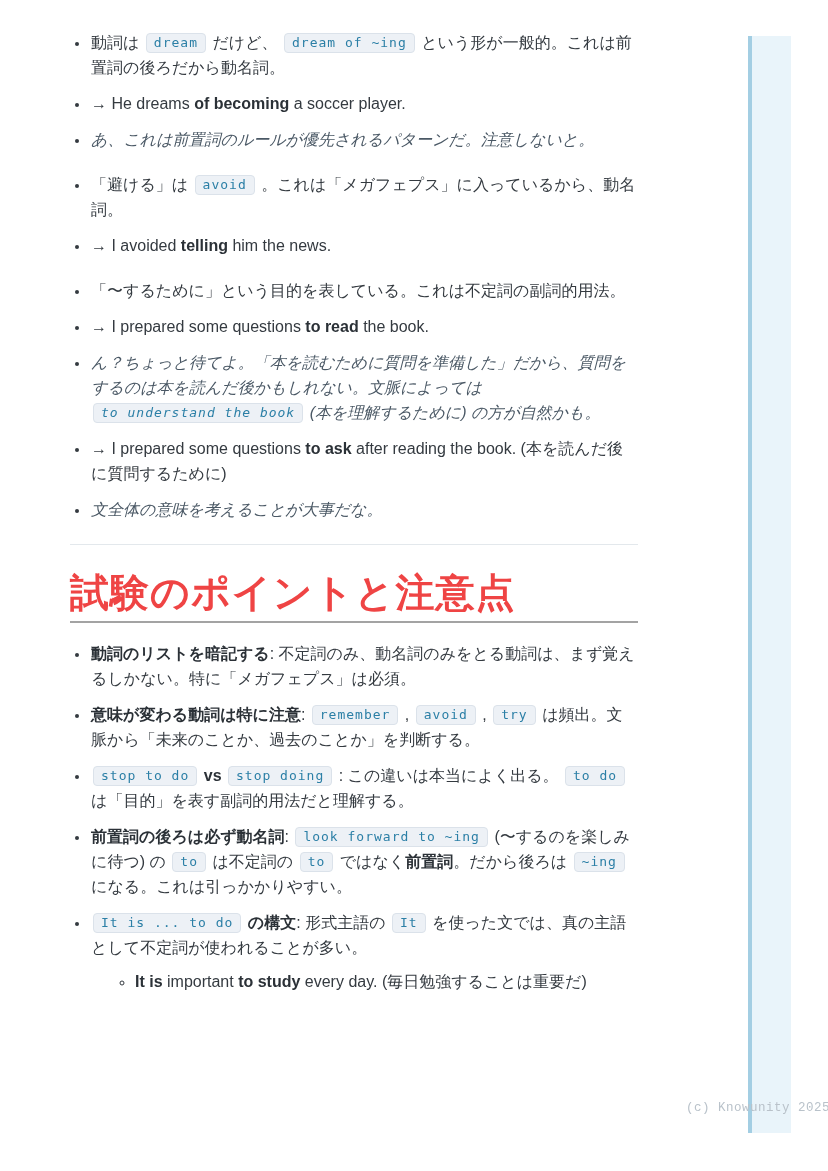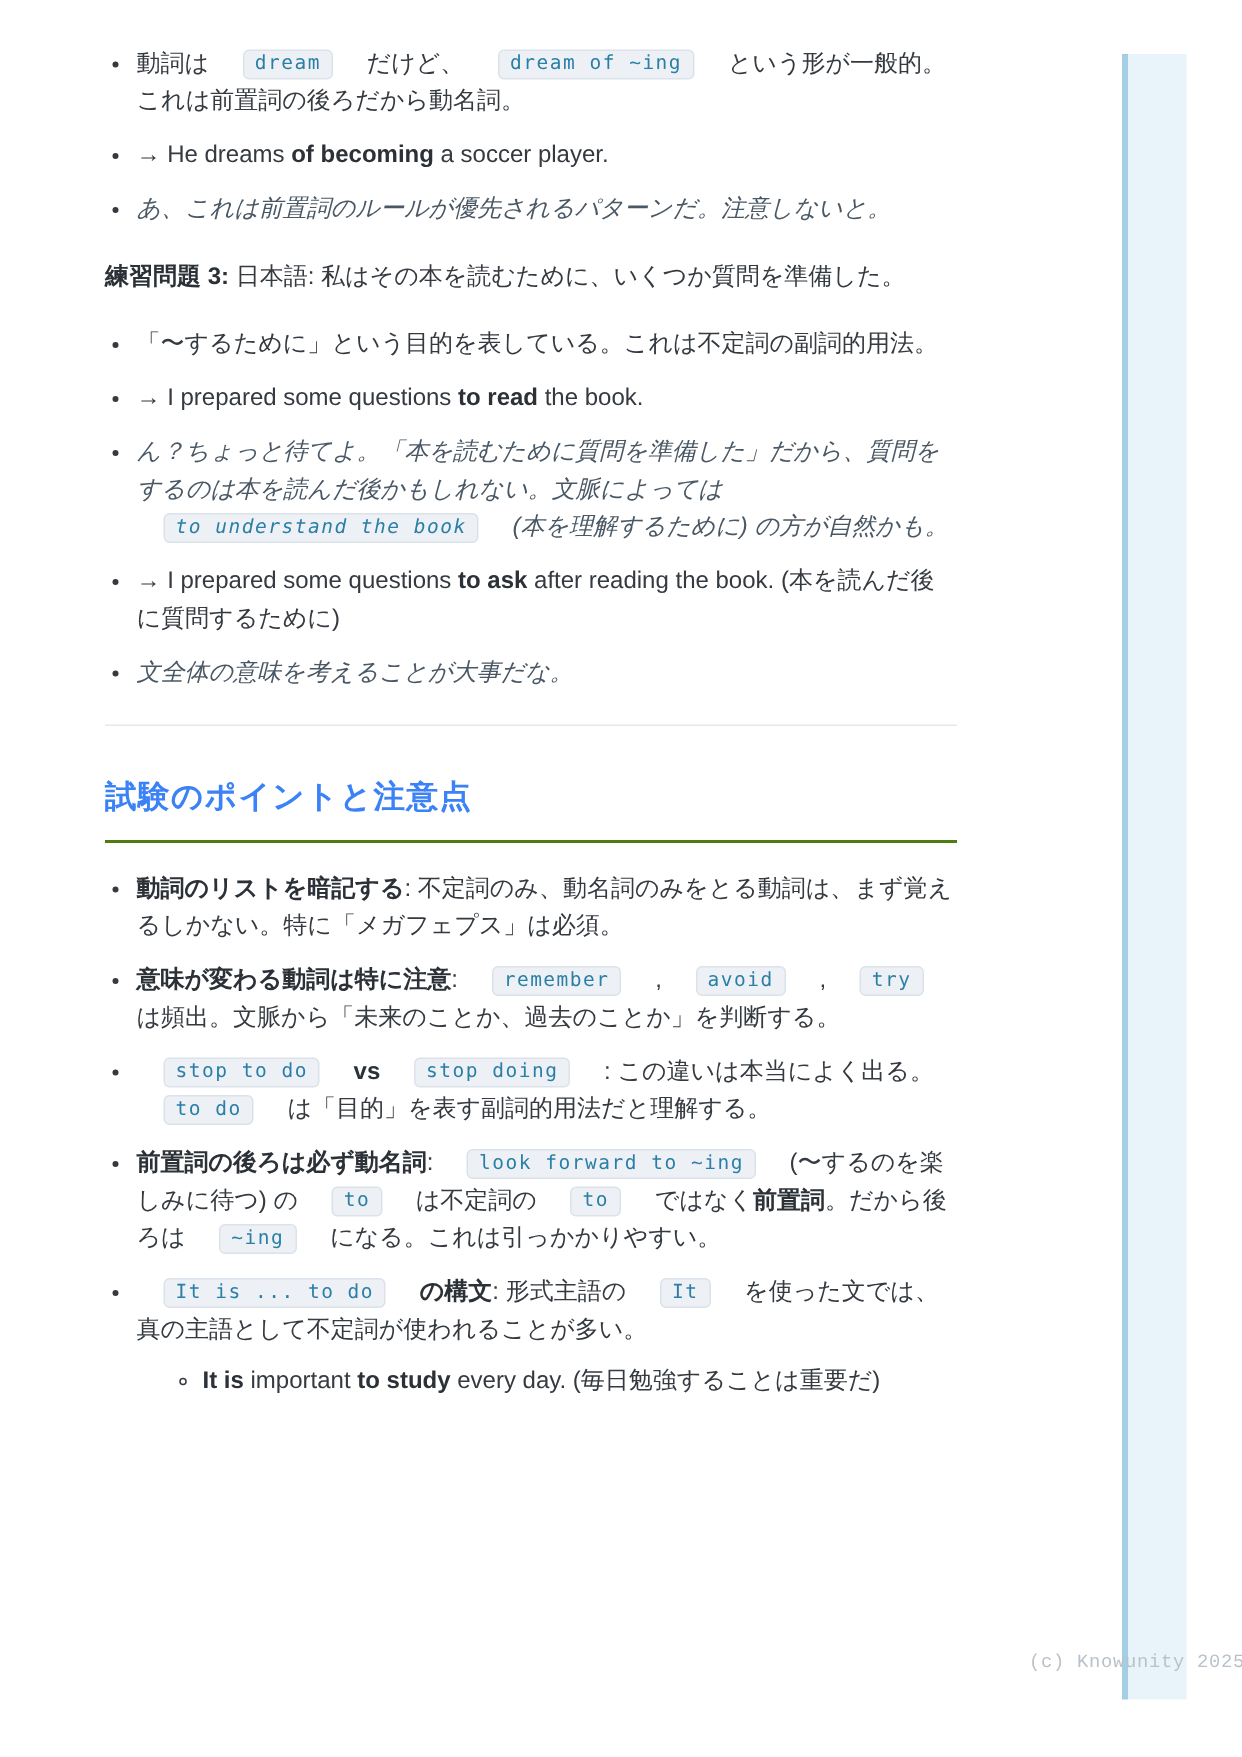--- a/index.html
+++ b/index.html
@@ -28,34 +28,34 @@
   
   code.chip{
     font-family:"DejaVu Sans Mono","Liberation Mono",monospace;
     font-size:13px;
     line-height:1;
     color:#2b7fa6;
     background:#edf1f6;
     border:1px solid #dbe2ea;
     border-radius:4px;
     padding:2px 7px 3px 7px;
-    margin:0 18px;
+    margin:0 2px;
     white-space:nowrap;
     display:inline-block;
     vertical-align:1px;
     letter-spacing:1px;
   }
   
   .hr{height:1px;background:#e3e8ec;margin:22px 0 0 0;}
   h2.section{
     margin:30px 0 18px 0;
     padding:0 0 10px 0;
-    font-size:21px;line-height:36px;
-    font-weight:700;color:#3b82f6;
-    border-bottom:2px solid #4d7c0f;
+    font-size:39px;line-height:36px;
+    font-weight:700;color:#ef4444;
+    border-bottom:2px solid #a3a3a3;
     letter-spacing:1px;
   }
   
   .side-strip{position:absolute;left:752px;top:36px;width:39px;height:1097px;background:#e9f4fa;}
   .side-bar{position:absolute;left:748px;top:36px;width:4px;height:1097px;background:#a3cee3;}
   
   .watermark{
     position:absolute;left:686px;top:1101px;
     font-size:12.5px;line-height:15px;color:#b9c2ca;
     letter-spacing:0.5px;white-space:nowrap;z-index:3;font-family:Liberation Mono, monospace;
@@ -63,21 +63,24 @@
 </style>
 </head>
 <body>
 
 <main class="doc" id="doc">
     <ul class="bullets">
       <li>動詞は <code class="chip">dream</code> だけど、 <code class="chip">dream of ~ing</code> という形が一般的。これは前置詞の後ろだから動名詞。</li>
       <li>→ He dreams <strong>of becoming</strong> a soccer player.</li>
       <li class="thought">あ、これは前置詞のルールが優先されるパターンだ。注意しないと。</li>
     </ul>
-    <p class="para"><strong>練習問題 3:</strong> 日本語: 私はその本を読むために、いくつか質問を準備した。</p>
+    <ul class="bullets">
+      <li>「避ける」は <code class="chip">avoid</code> 。これは「メガフェプス」に入っているから、動名詞。</li>
+      <li>→ I avoided <strong>telling</strong> him the news.</li>
+    </ul>
     <ul class="bullets">
       <li>「〜するために」という目的を表している。これは不定詞の副詞的用法。</li>
       <li>→ I prepared some questions <strong>to read</strong> the book.</li>
       <li class="thought">ん？ちょっと待てよ。「本を読むために質問を準備した」だから、質問をするのは本を読んだ後かもしれない。文脈によっては <code class="chip">to understand the book</code> (本を理解するために) の方が自然かも。</li>
       <li>→ I prepared some questions <strong>to ask</strong> after reading the book. (本を読んだ後に質問するために)</li>
       <li class="thought">文全体の意味を考えることが大事だな。</li>
     </ul>
     <div class="hr"></div>
     <h2 class="section">試験のポイントと注意点</h2>
     <ul class="bullets">

